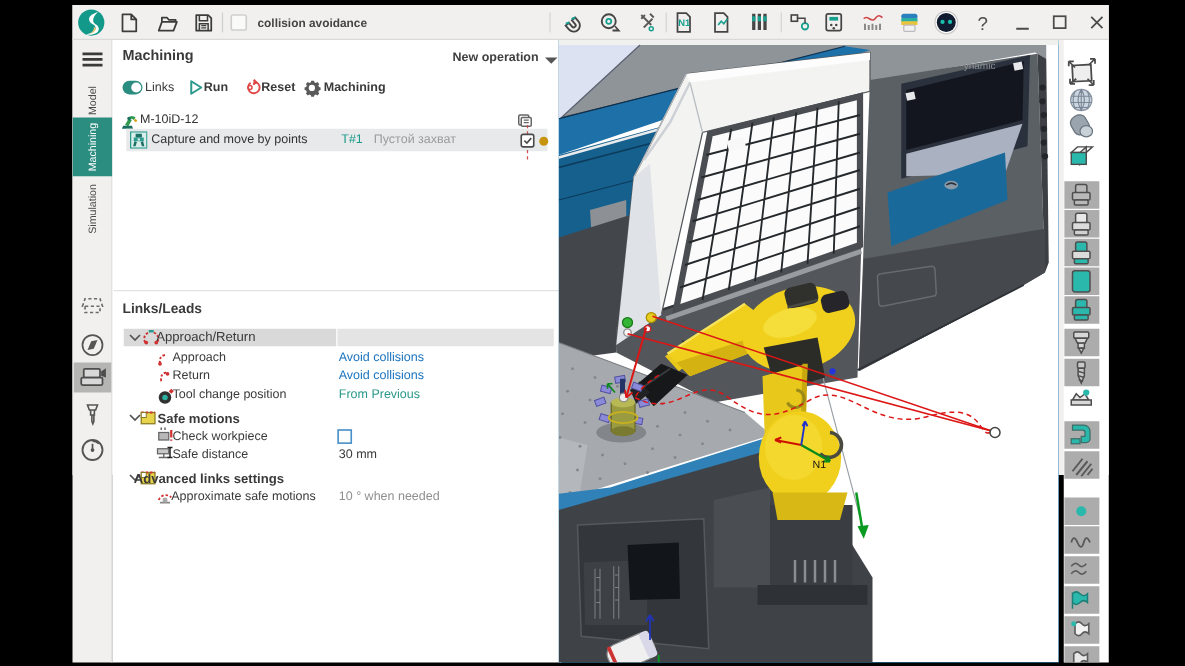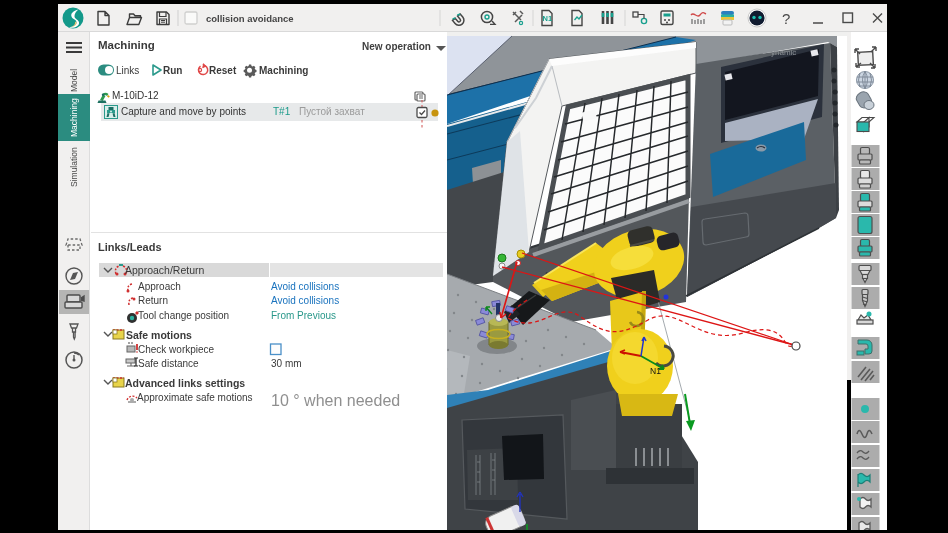--- a/index.html
+++ b/index.html
@@ -239,27 +239,27 @@
 
       <rect x="174.5" y="84" width="10.5" height="10.5" fill="#fdfdfd" stroke="#4a90c8" stroke-width="1.3"></rect>
     </svg>
     <div class="abs" style="left:35px;top:232px;font-size:10.5px;font-weight:400;color:#3a3a3a">Approach/Return</div>
     <div class="abs" style="left:48px;top:249px;font-size:10px;color:#3a3a3a">Approach</div>
     <div class="abs" style="left:48px;top:263px;font-size:10px;color:#3a3a3a">Return</div>
     <div class="abs" style="left:48px;top:278px;font-size:10px;color:#3a3a3a">Tool change position</div>
     <div class="abs" style="left:36px;top:297px;font-size:10.5px;font-weight:700;color:#3a3a3a">Safe motions</div>
     <div class="abs" style="left:48px;top:312px;font-size:10px;color:#3a3a3a">Check workpiece</div>
     <div class="abs" style="left:48px;top:326px;font-size:10px;color:#3a3a3a">Safe distance</div>
-    <div class="abs" style="left:35px;top:345px;font-size:10.5px;font-weight:700;color:#3a3a3a">Advanced links settings</div>
+    <div class="abs" style="left:17px;top:345px;font-size:10.5px;font-weight:700;color:#3a3a3a">Advanced links settings</div>
     <div class="abs" style="left:47px;top:360px;font-size:10px;color:#3a3a3a">Approximate safe motions</div>
     <div class="abs" style="left:181px;top:249px;font-size:10px;color:#1a73be">Avoid collisions</div>
     <div class="abs" style="left:181px;top:263px;font-size:10px;color:#1a73be">Avoid collisions</div>
     <div class="abs" style="left:181px;top:278px;font-size:10px;color:#29988a">From Previous</div>
     <div class="abs" style="left:181px;top:326px;font-size:10px;color:#3a3a3a">30 mm</div>
-    <div class="abs" style="left:181px;top:360px;font-size:16px;color:#8f8f8f">10 ° when needed</div>
+    <div class="abs" style="left:181px;top:360px;font-size:10px;color:#8f8f8f">10 ° when needed</div>
     <div class="abs" style="left:358px;top:0;width:1px;height:498px;background:#d8d8d8"></div>
   </div>
   <div id="scene">
     <svg class="abs" style="left:0;top:0" width="400" height="498" viewBox="451 32 400 498">
       <rect x="451" y="32" width="400" height="498" fill="#fff"></rect>
       <rect x="451" y="32" width="400" height="4" fill="#f0f0ef"></rect>
 
       <path d="M451,36 L841,36 L841,47 L832,42 L697,66 L674,40 L451,95 Z" fill="#8f9499"></path>
       <path d="M451,95 L674,40" stroke="#3a3e42" stroke-width="1.5" fill="none"></path>
 

